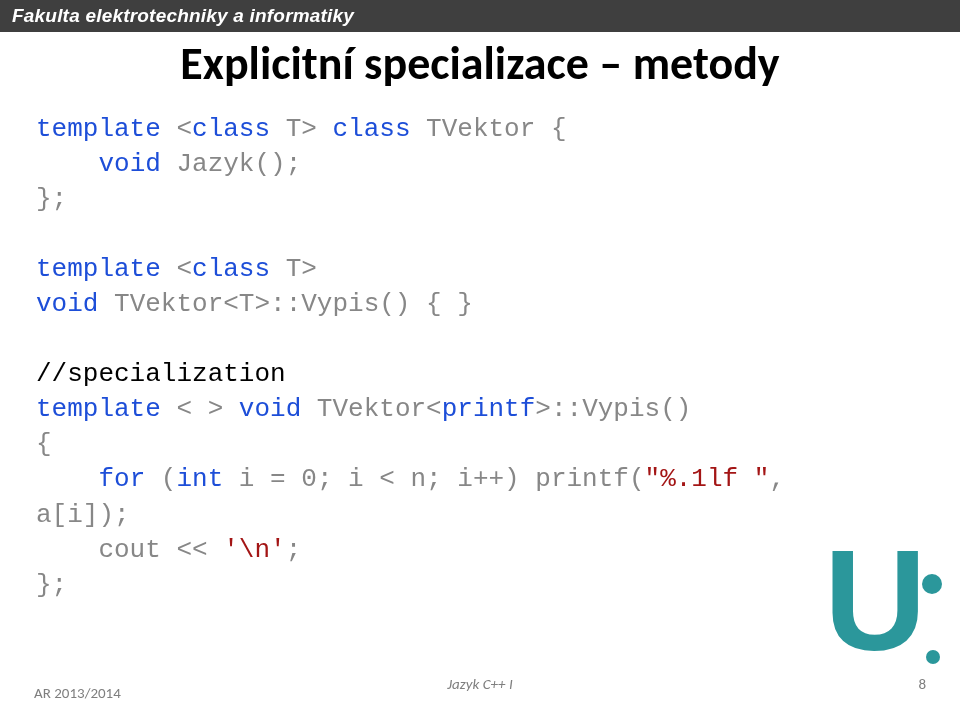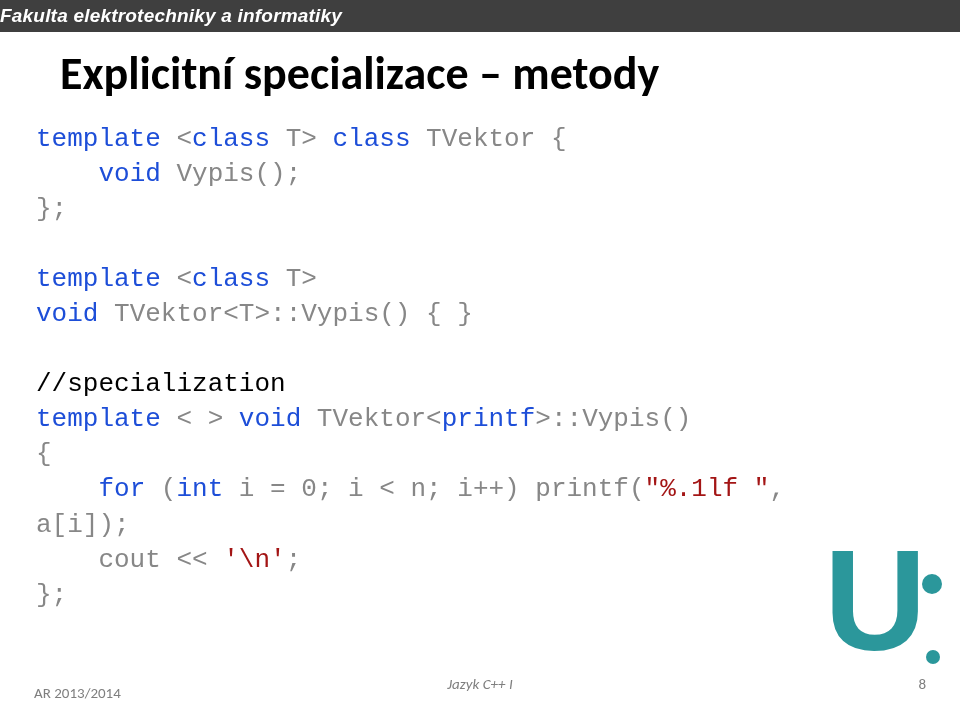--- a/index.html
+++ b/index.html
@@ -10,31 +10,32 @@
     font-family: Arial, Helvetica, sans-serif;
     position: relative;
     overflow: hidden;
   }
   .header-bar {
     width: 100%;
     height: 32px;
     background: #3f3f3f;
     display: flex;
     align-items: center;
-    padding-left: 0;
+    padding-left: 12px;
   }
   .header-text {
     color: #ffffff;
     font-style: italic;
     font-weight: bold;
     font-size: 19px;
     letter-spacing: 0.2px;
   }
   .title-block {
-    margin-top: 16px;
+    text-align: center;
+    margin-top: 6px;
     padding: 0 60px;
   }
   .title-line {
     font-family: Calibri, Arial, sans-serif;
     font-weight: bold;
     font-size: 46px;
     line-height: 1.12;
     color: #000;
   }
   .code-block {
@@ -110,21 +111,21 @@
 
 <div class="header-bar">
   <span class="header-text">Fakulta elektrotechniky a informatiky</span>
 </div>
 
 <div class="title-block">
   <div class="title-line">Explicitní specializace – metody</div>
 </div>
 
 <div class="code-block"><span class="muted"><span class="kw-blue">template</span><span> &lt;</span><span class="kw-blue">class</span><span> T&gt; </span><span class="kw-blue">class</span><span> TVektor {</span>
-<span>    </span><span class="kw-blue">void</span><span> Vypis();</span>
+<span>    </span><span class="kw-blue">void</span><span> Jazyk();</span>
 <span>};</span>
 <span></span>
 <span class="kw-blue">template</span><span> &lt;</span><span class="kw-blue">class</span><span> T&gt;</span>
 <span class="kw-blue">void</span><span> TVektor&lt;T&gt;::Vypis() { }</span>
 <span></span>
 <span class="comment-green">//specialization</span>
 <span class="kw-blue">template</span><span> &lt; &gt; </span><span class="kw-blue">void</span><span> TVektor&lt;</span><span class="kw-blue">printf</span><span>&gt;::Vypis()</span>
 <span>{</span>
 <span>    </span><span class="kw-blue">for</span><span> (</span><span class="kw-blue">int</span><span> i = 0; i &lt; n; i++) printf(</span><span class="str-brown">"%.1lf "</span><span>,</span>
 <span>a[i]);</span>

